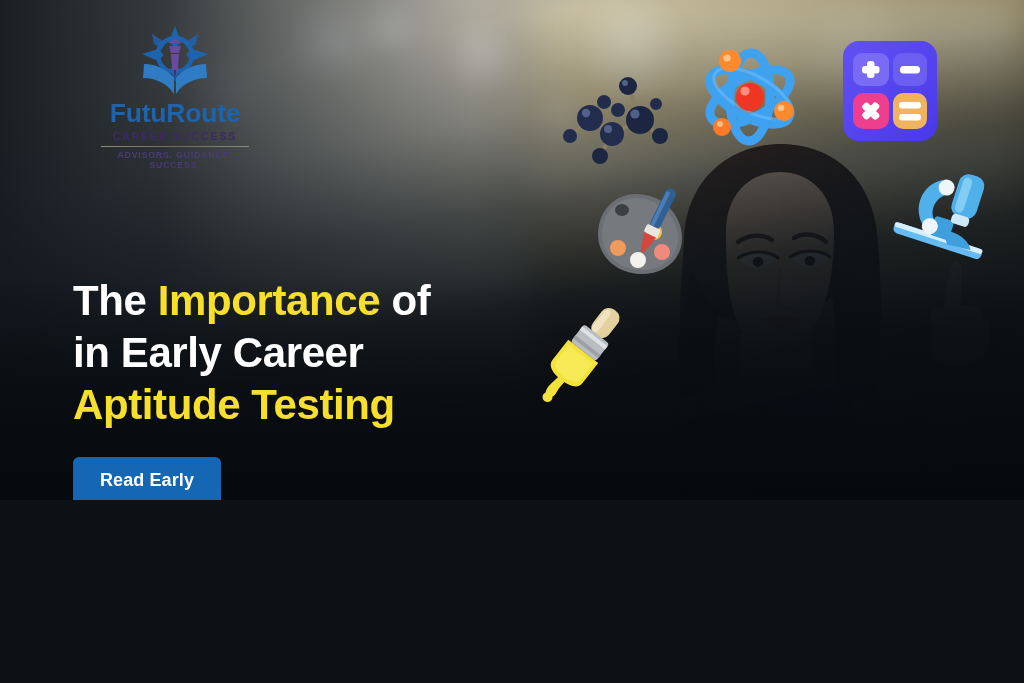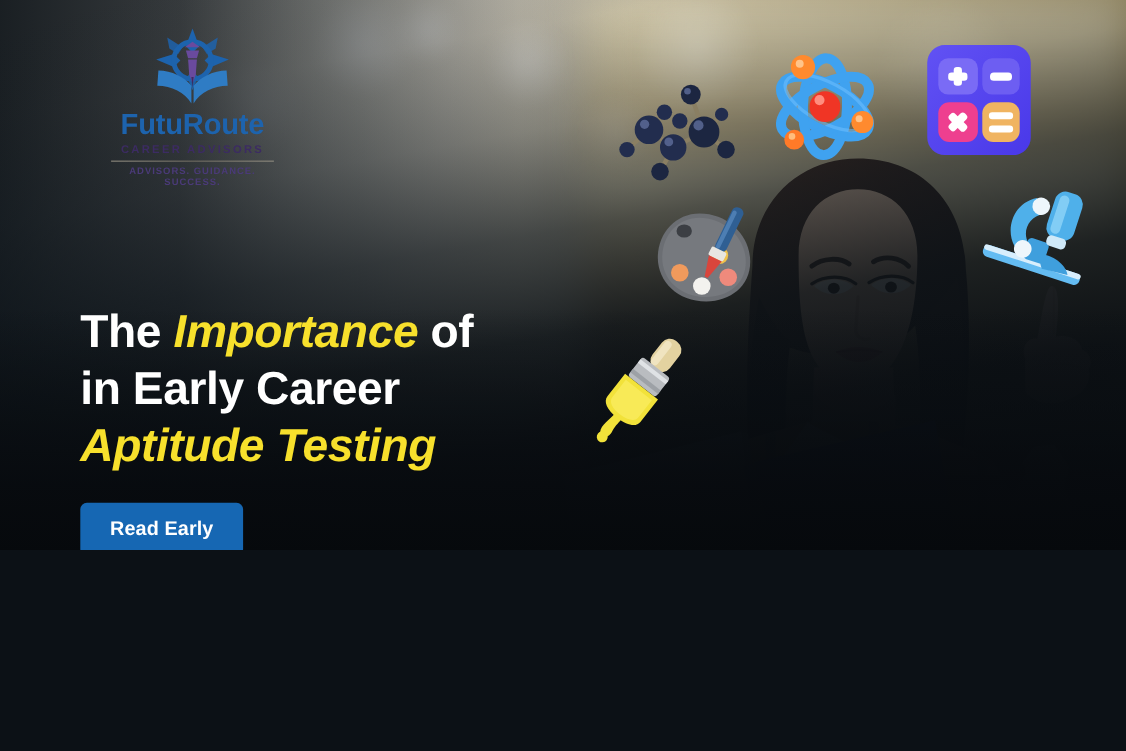--- a/index.html
+++ b/index.html
@@ -80,21 +80,21 @@
   #logo { position:absolute; left:95px; top:24px; width:160px; text-align:center; }
   .logo-mark { width:74px; height:72px; margin:0 auto 4px; display:block; }
   .logo-word { font-size:26.5px; font-weight:700; color:#1d63ad; letter-spacing:-0.2px; line-height:1.05; }
   .logo-sub { font-size:10.2px; font-weight:700; color:#3c2b63; letter-spacing:2.1px; margin-top:3px; }
   .logo-rule { height:1.6px; background:linear-gradient(90deg,#8e8a7e,#6e6a60,#8e8a7e); margin:4px 6px 3px; }
   .logo-tag { font-size:8.6px; font-weight:700; color:#4a3a78; letter-spacing:0.9px; }
 
   
   #copy { position:absolute; left:73px; top:275px; width:470px; }
   .headline { font-size:42px; font-weight:700; line-height:52px; color:#ffffff; letter-spacing:-0.4px; }
-  .headline .hl { color:#f7e02c;font-style:italic; }
+  .headline .hl { color:#f7e02c; }
   .headline .ln { display:block; white-space:nowrap; }
   #read-more {
     display:inline-block; margin-top:26px; padding:13px 27px 14px;
     background:#1667b3; color:#fff; font-size:18px; font-weight:600;
     border:none; border-radius:6px; cursor:pointer; letter-spacing:0.1px;
   }
 
   
   .icon { position:absolute; }
   .icon svg { display:block; overflow:visible; }
@@ -397,21 +397,21 @@
         <path d="M68 40 C56 40 44 46 38 54 L38 70 C44 60 56 54 69 54 Z"></path>
       </g>
       <g fill="#6a4a9e">
         <path d="M30 19 L44 19 L37 14 Z"></path>
         <path d="M31 22 L43 22 L41 29 L33 29 Z"></path>
         <path d="M33 30 L41 30 L40 44 L37 52 L34 44 Z"></path>
         <path d="M36 46 L38 46 L37 56 Z" fill="#3c2b63"></path>
       </g>
     </svg>
     <div class="logo-word">FutuRoute</div>
-    <div class="logo-sub">CAREER ADVISORS</div>
+    <div class="logo-sub">CAREER SUCCESS</div>
     <div class="logo-rule"></div>
     <div class="logo-tag">ADVISORS. GUIDANCE. SUCCESS.</div>
   </div>
 
   <div id="copy">
     <h1 class="headline">
       <span class="ln">
         <span>The </span><span class="hl">Importance</span><span> of</span>
       </span>
       <span class="ln">in Early Career</span>

